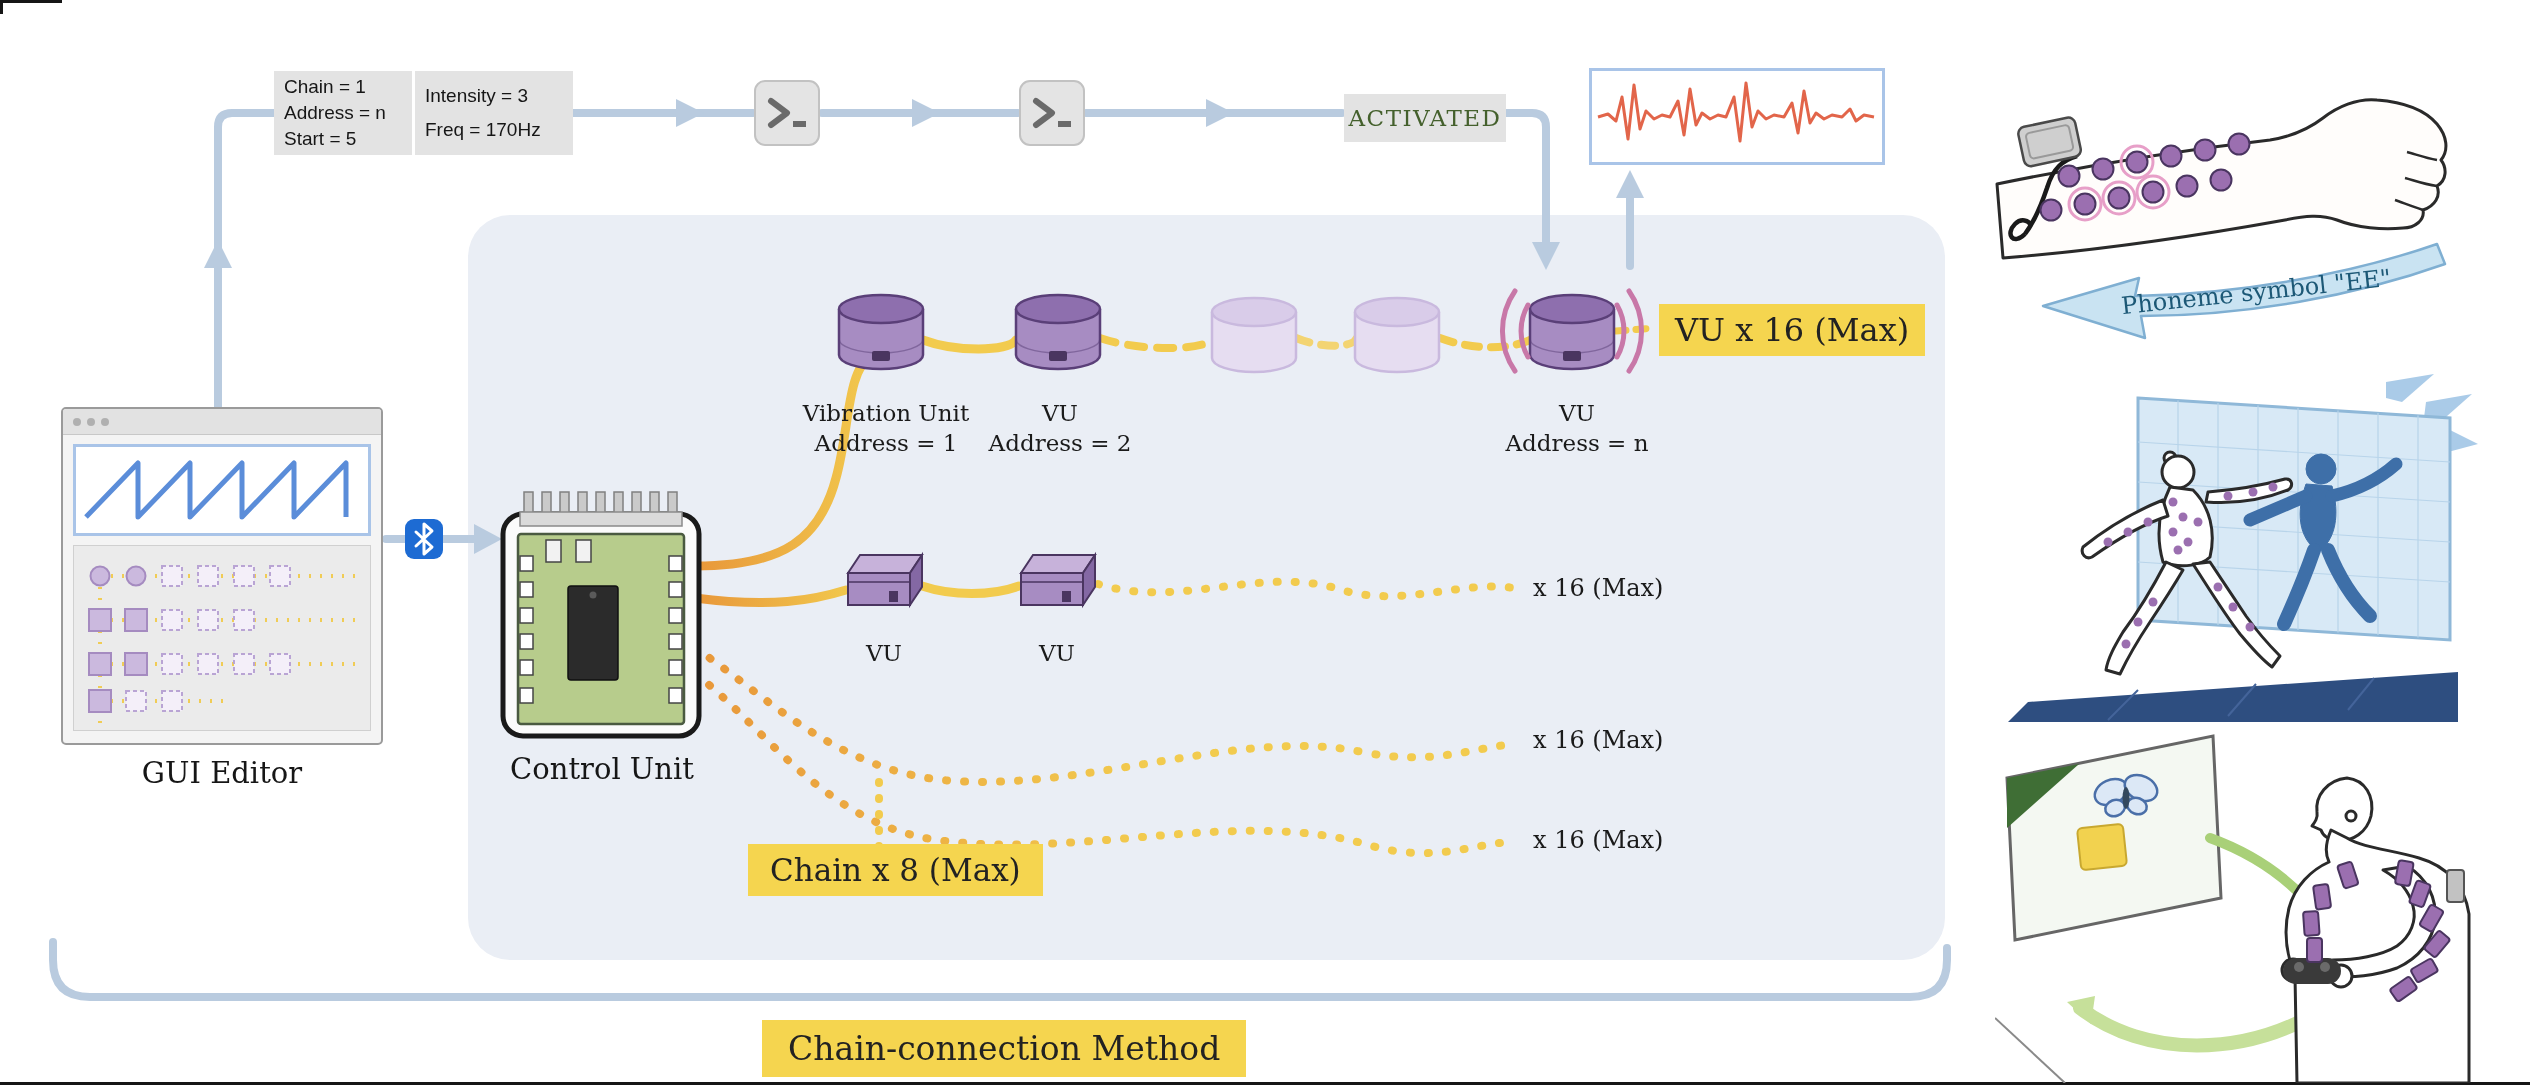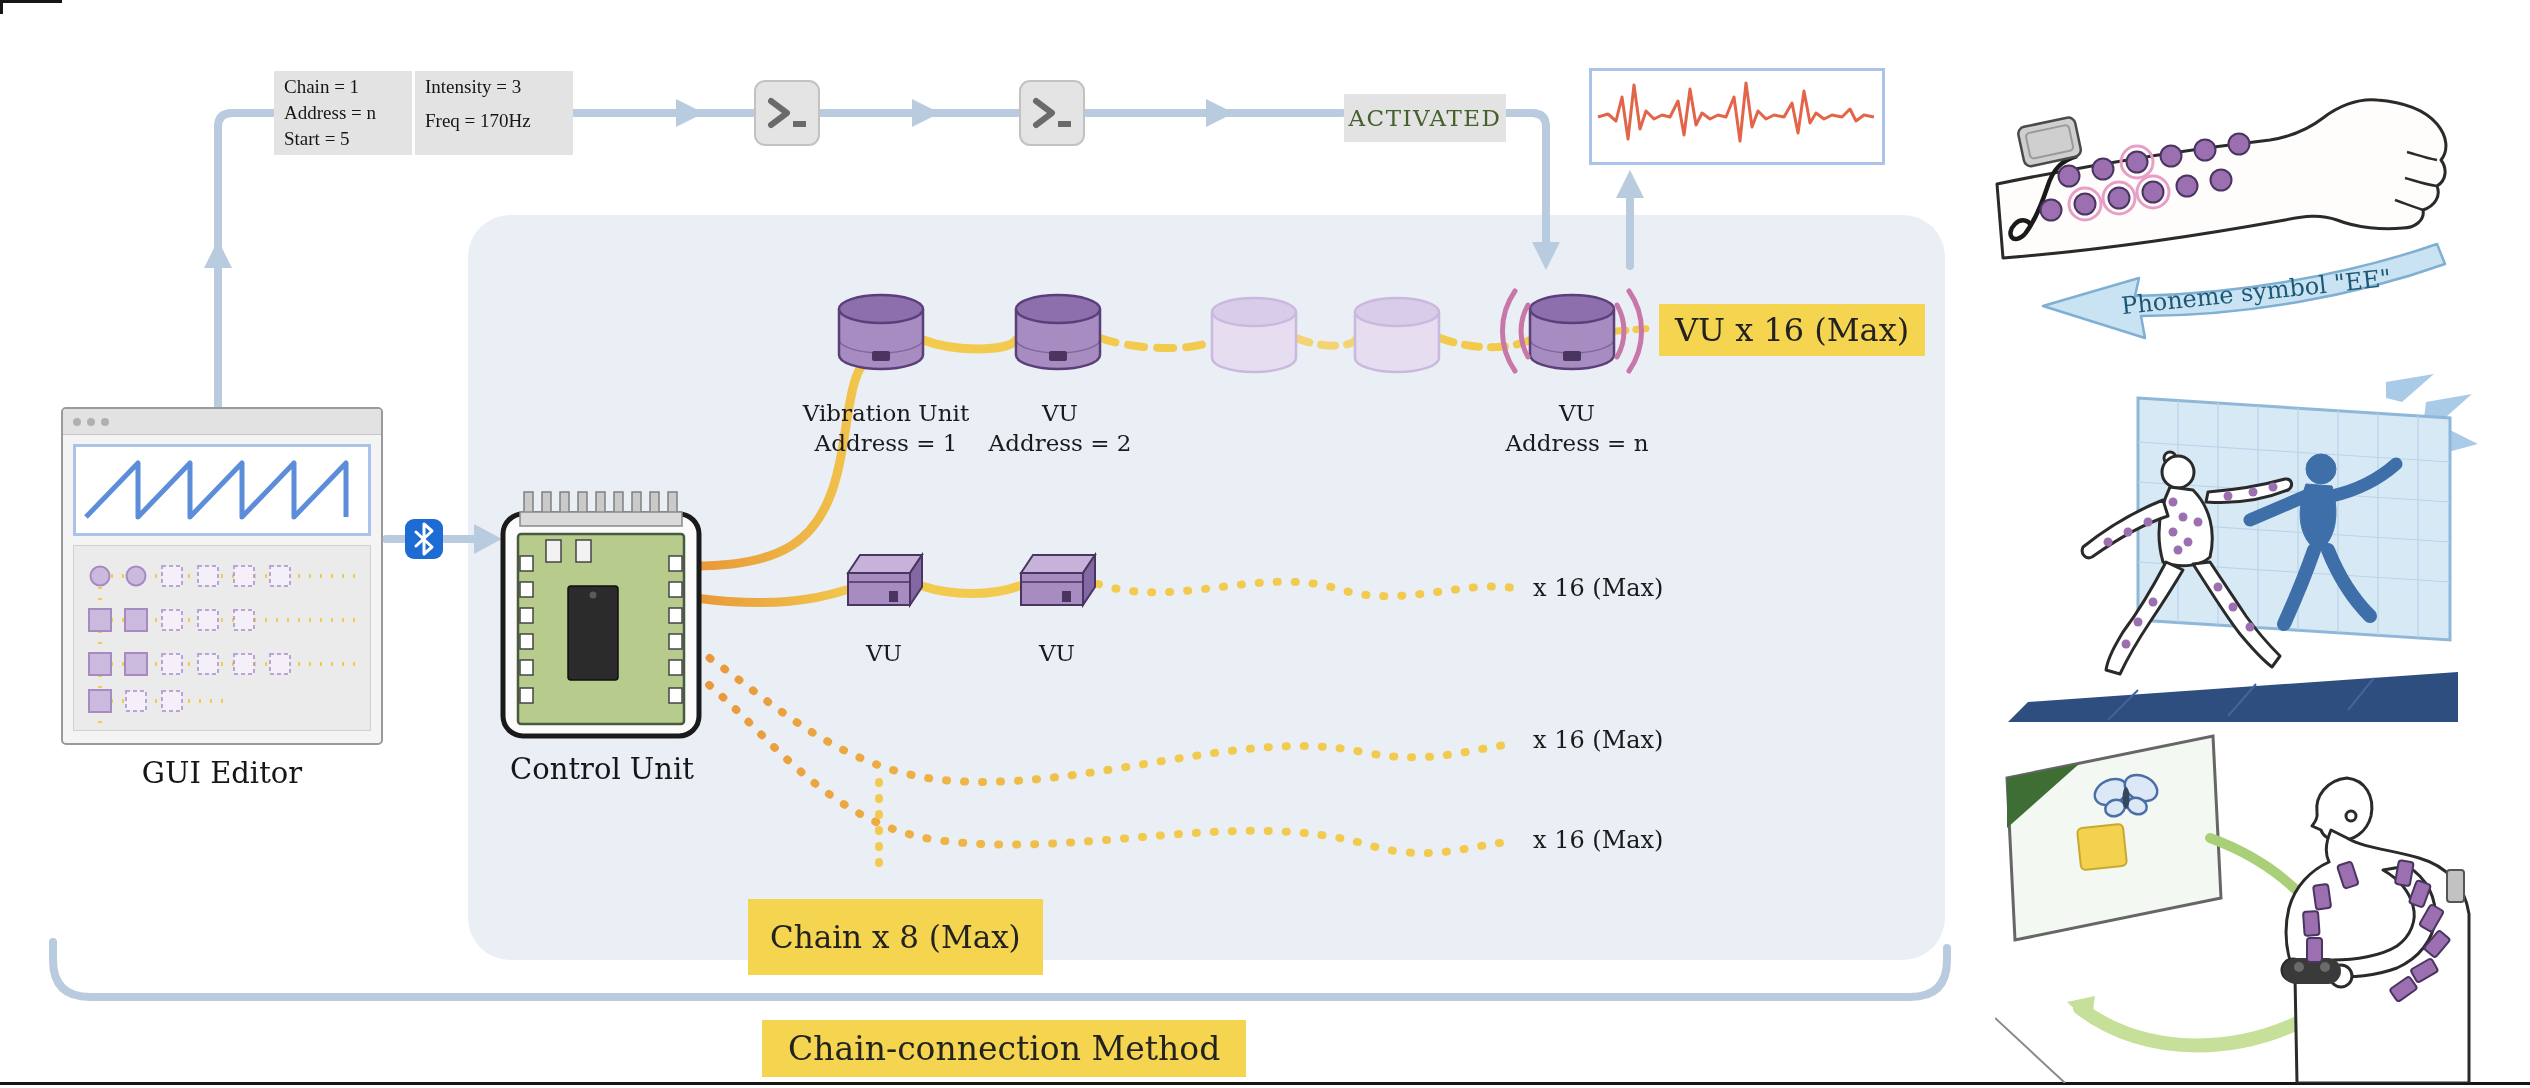--- a/index.html
+++ b/index.html
@@ -2,23 +2,23 @@
 <html><head>
 <meta charset="utf-8">
 <style>
   *{box-sizing:border-box;margin:0;padding:0}
   body{background:#fff}
   .page{position:relative;width:2530px;height:1088px;background:#ffffff;
         font-family:"DejaVu Serif","Liberation Serif",serif;color:#1a1a1a;overflow:hidden}
   #diagram{position:absolute;left:0;top:0}
 
   
-  .param-box{position:absolute;background:#E3E3E3;font-family:Liberation Serif, serif;
-             font-size:19px;line-height:26px;color:#161616;padding:3px 10px;
-             display:flex;flex-direction:column;z-index:3}
+  .param-box{position:absolute;background:#E3E3E3;font-family:Liberation Sans, sans-serif;
+             font-size:19px;line-height:26px;color:#161616;padding:16px 10px;
+             display:flex;flex-direction:column;justify-content:center;z-index:3}
   .activated-box{position:absolute;left:1344px;top:94px;width:162px;height:48px;background:#E3E3E3;
                  color:#44602C;font-size:23px;letter-spacing:1.5px;display:flex;align-items:center;
                  justify-content:center;z-index:3}
 
   
   .waveform-box{position:absolute;left:1589px;top:68px;width:296px;height:97px;background:#fff;
                 border:3px solid #A9C4E8;z-index:3;display:flex;align-items:center;justify-content:center}
 
   
   #gui-window{position:absolute;left:61px;top:407px;width:322px;height:338px;background:#F4F4F4;
@@ -28,21 +28,21 @@
   .dot{width:8px;height:8px;border-radius:50%;background:#B0B0B0}
   .wave-panel{margin:9px 10px 0;height:92px;background:#fff;border:3px solid #A9C4E8;overflow:hidden}
   .grid-panel{margin:9px 10px 0;height:186px;background:#EBEBEB;border:1px solid #D0D0D0;overflow:hidden}
 
   .caption{position:absolute;text-align:center;font-size:29px;color:#161616;z-index:3}
   .unit-label{position:absolute;width:200px;text-align:center;font-size:23px;line-height:30px;z-index:3}
   .unit-label span{display:block}
   .x16{position:absolute;font-size:24px;white-space:nowrap;z-index:3}
   .ylabel{position:absolute;background:#F5D54F;color:#222;white-space:nowrap;z-index:4}
   #vu-max-label{left:1659px;top:304px;padding:7px 16px;font-size:32px}
-  #chain-count-label{left:748px;top:899px;padding:20px 22px;font-size:31px}
+  #chain-count-label{left:748px;top:844px;padding:8px 22px;font-size:31px}
   #method-label{left:762px;top:1020px;padding:9px 26px;font-size:33px}
 
   .illus{position:absolute;z-index:2}
 
   
   .blue{stroke:#B9CBDF;stroke-width:8;fill:none;stroke-linecap:round}
   .bluehead{fill:#B9CBDF}
   .ydash{stroke:#F0CC55;stroke-width:4;stroke-dasharray:2 9;fill:none}
   .nsolid{fill:#CBB9DE;stroke:#A58BC0;stroke-width:2}
   .ndash{fill:#F4EFF9;stroke:#B9A4D4;stroke-width:2;stroke-dasharray:4 3}

